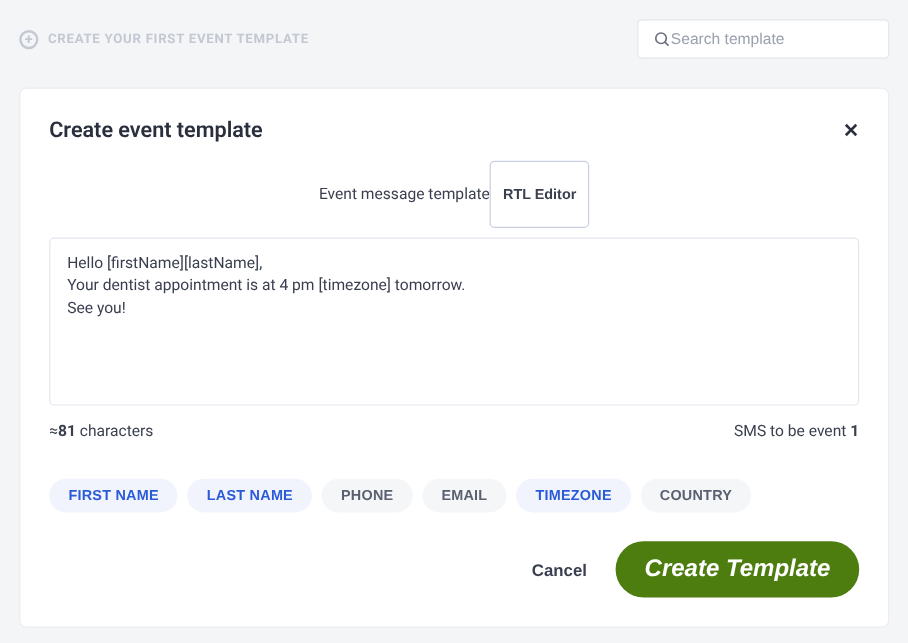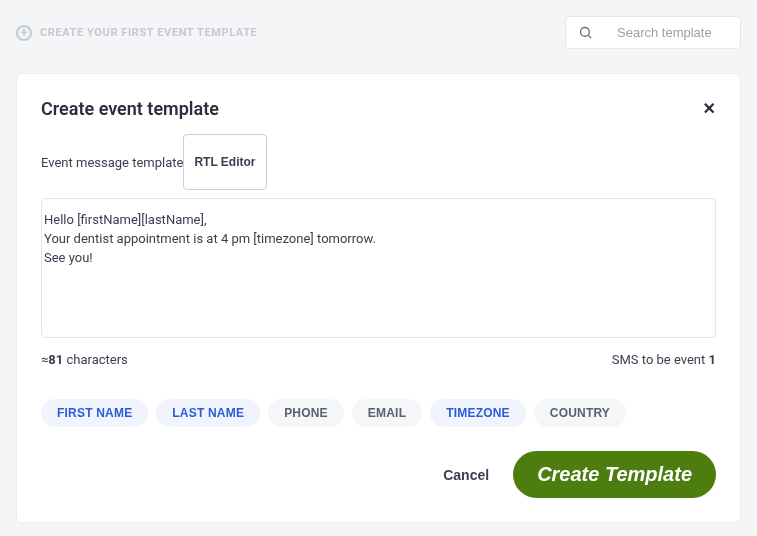--- a/index.html
+++ b/index.html
@@ -34,26 +34,26 @@
   }
   .top-title {
     font-size: 11px;
     letter-spacing: 0.6px;
     font-weight: 700;
     color: #c4c8d2;
   }
   .search-wrap {
     display: flex;
     align-items: center;
-    gap: 24px;
+    gap: 0;
     border: 1px solid #e3e6ed;
     background: #fff;
     border-radius: 4px;
     padding: 8px 12px;
-    width: 176px;
+    width: 210px;
   }
   .search-wrap svg { flex-shrink: 0; }
   .search-input {
     border: none;
     outline: none;
     font-size: 13px;
     color: #3a3f4f;
     width: 100%;
   }
   .search-input::placeholder { color: #9aa0ae; }
@@ -122,39 +122,39 @@
     border-radius: 4px;
     padding: 10px 12px;
     font-size: 13px;
     color: #3a3f4f;
     outline: none;
     width: 100%;
   }
 
   .msg-label-row {
     display: flex;
-    justify-content: flex-start;
+    justify-content: center;
     align-items: center;
     margin-bottom: 8px;
   }
   .rtl-btn {
     border: 1px solid #c9cee0;
     background: #fff;
     color: #3a3f4f;
     font-size: 12px;
     font-weight: 600;
     padding: 20px 10px;
     border-radius: 4px;
     cursor: pointer;
   }
   .textarea {
     width: 100%;
     border: 1px solid #e3e6ed;
     border-radius: 4px;
-    padding: 12px 2px;
+    padding: 12px 14px;
     font-size: 13px;
     line-height: 1.45;
     color: #3a3f4f;
     resize: none;
     height: 140px;
     outline: none;
     font-family: inherit;
     white-space: pre-wrap;
   }
   .counter-row {

